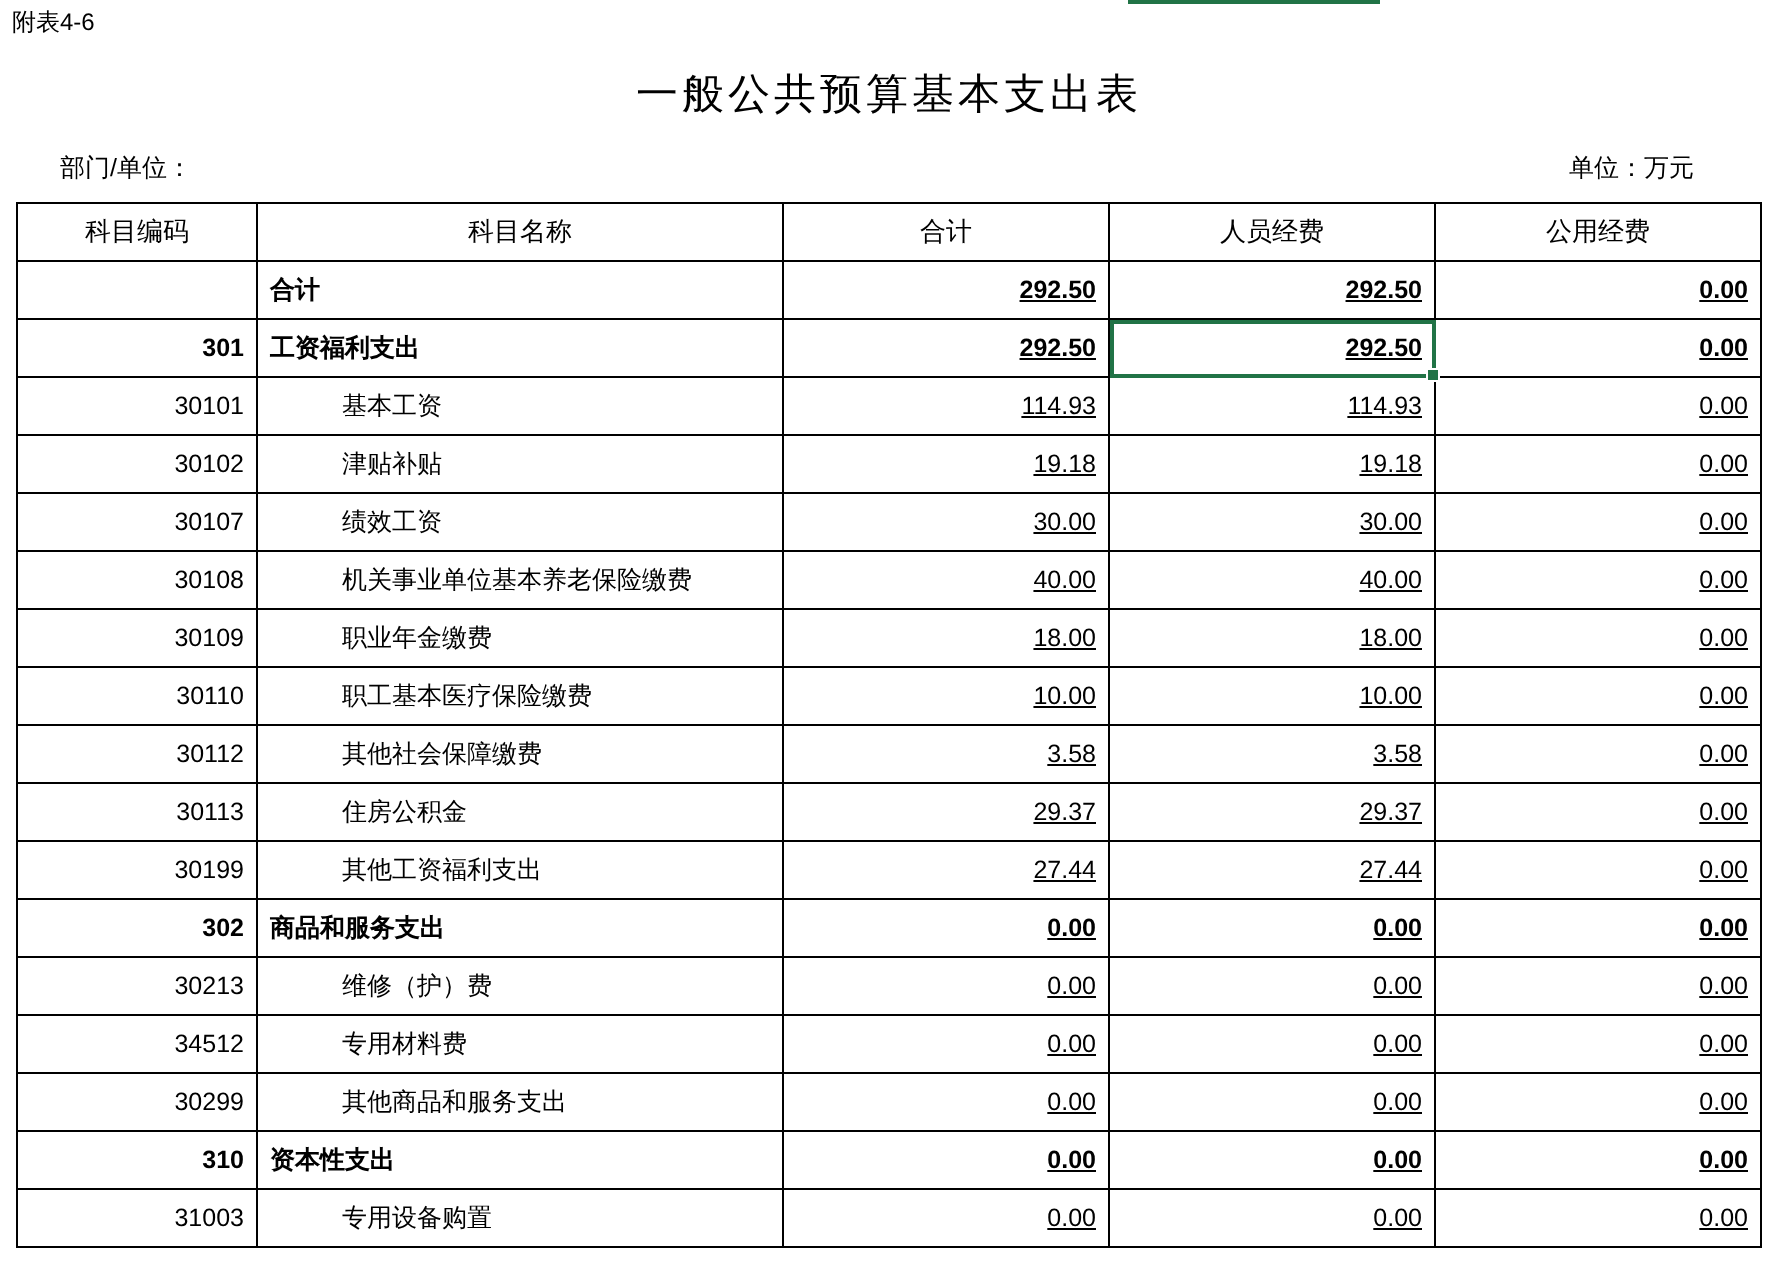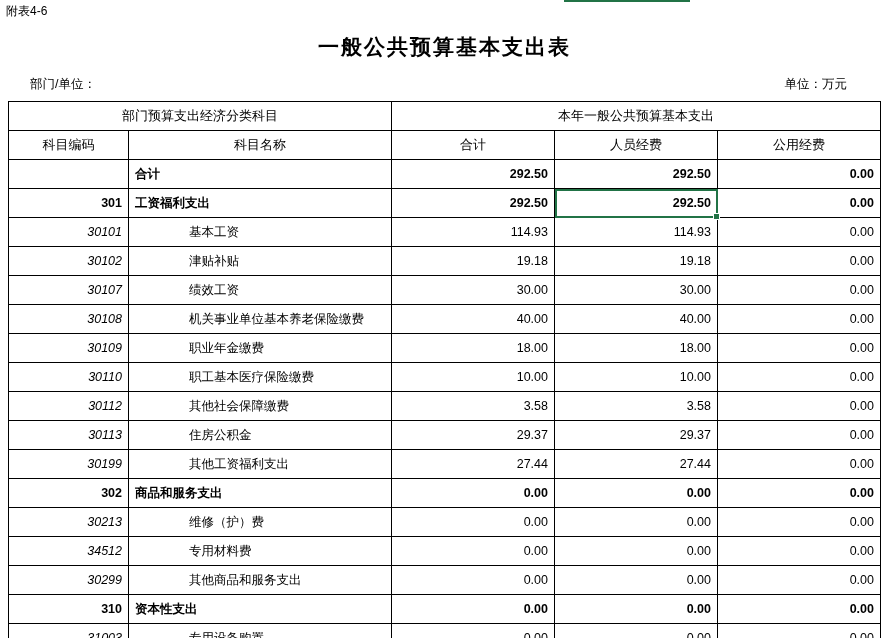--- a/index.html
+++ b/index.html
@@ -36,21 +36,21 @@
     font-size: 12px;
     line-height: 14px;
   }
   .doc-title {
     position: absolute;
     top: 33px;
     left: 0;
     width: 889px;
     text-align: center;
     font-size: 21px;
-    font-weight: bold;
+    font-weight: normal;
     letter-spacing: 2px;
   }
   .meta-row {
     position: absolute;
     top: 76px;
     left: 0;
     width: 889px;
     height: 18px;
   }
   .meta-left {
@@ -98,35 +98,35 @@
 
   td.code {
     text-align: right;
     padding-left: 10px;
   }
   td.code.lvl1 {
     font-weight: bold;
   }
   td.code.lvl2 {
     padding-left: 44px;
-    font-style: italic;
   }
   td.name {
     text-align: left;
     padding-left: 10px;
   }
   td.name.lvl1 {
     font-weight: bold;
   }
   td.name.lvl2 {
-    padding-left: 60px;
+    padding-left: 42px;
   }
   td.num {
     text-align: right;
     padding-right: 10px;
+    text-decoration: underline;
   }
   td.num.bold {
     font-weight: bold;
   }
   
   td.selected {
     outline: 2px solid #217346;
     outline-offset: -2px;
     position: relative;
   }
@@ -160,24 +160,20 @@
   <table class="budget">
     <colgroup>
       <col class="c-code">
       <col class="c-name">
       <col class="c-total">
       <col class="c-person">
       <col class="c-public">
     </colgroup>
     <thead>
       <tr>
-        <th class="hdr" colspan="2">部门预算支出经济分类科目</th>
-        <th class="hdr" colspan="3">本年一般公共预算基本支出</th>
-      </tr>
-      <tr>
         <th class="hdr">科目编码</th>
         <th class="hdr">科目名称</th>
         <th class="hdr">合计</th>
         <th class="hdr">人员经费</th>
         <th class="hdr">公用经费</th>
       </tr>
     </thead>
     <tbody id="tbody">
         <tr>
           <td class="code lvl1"></td>

